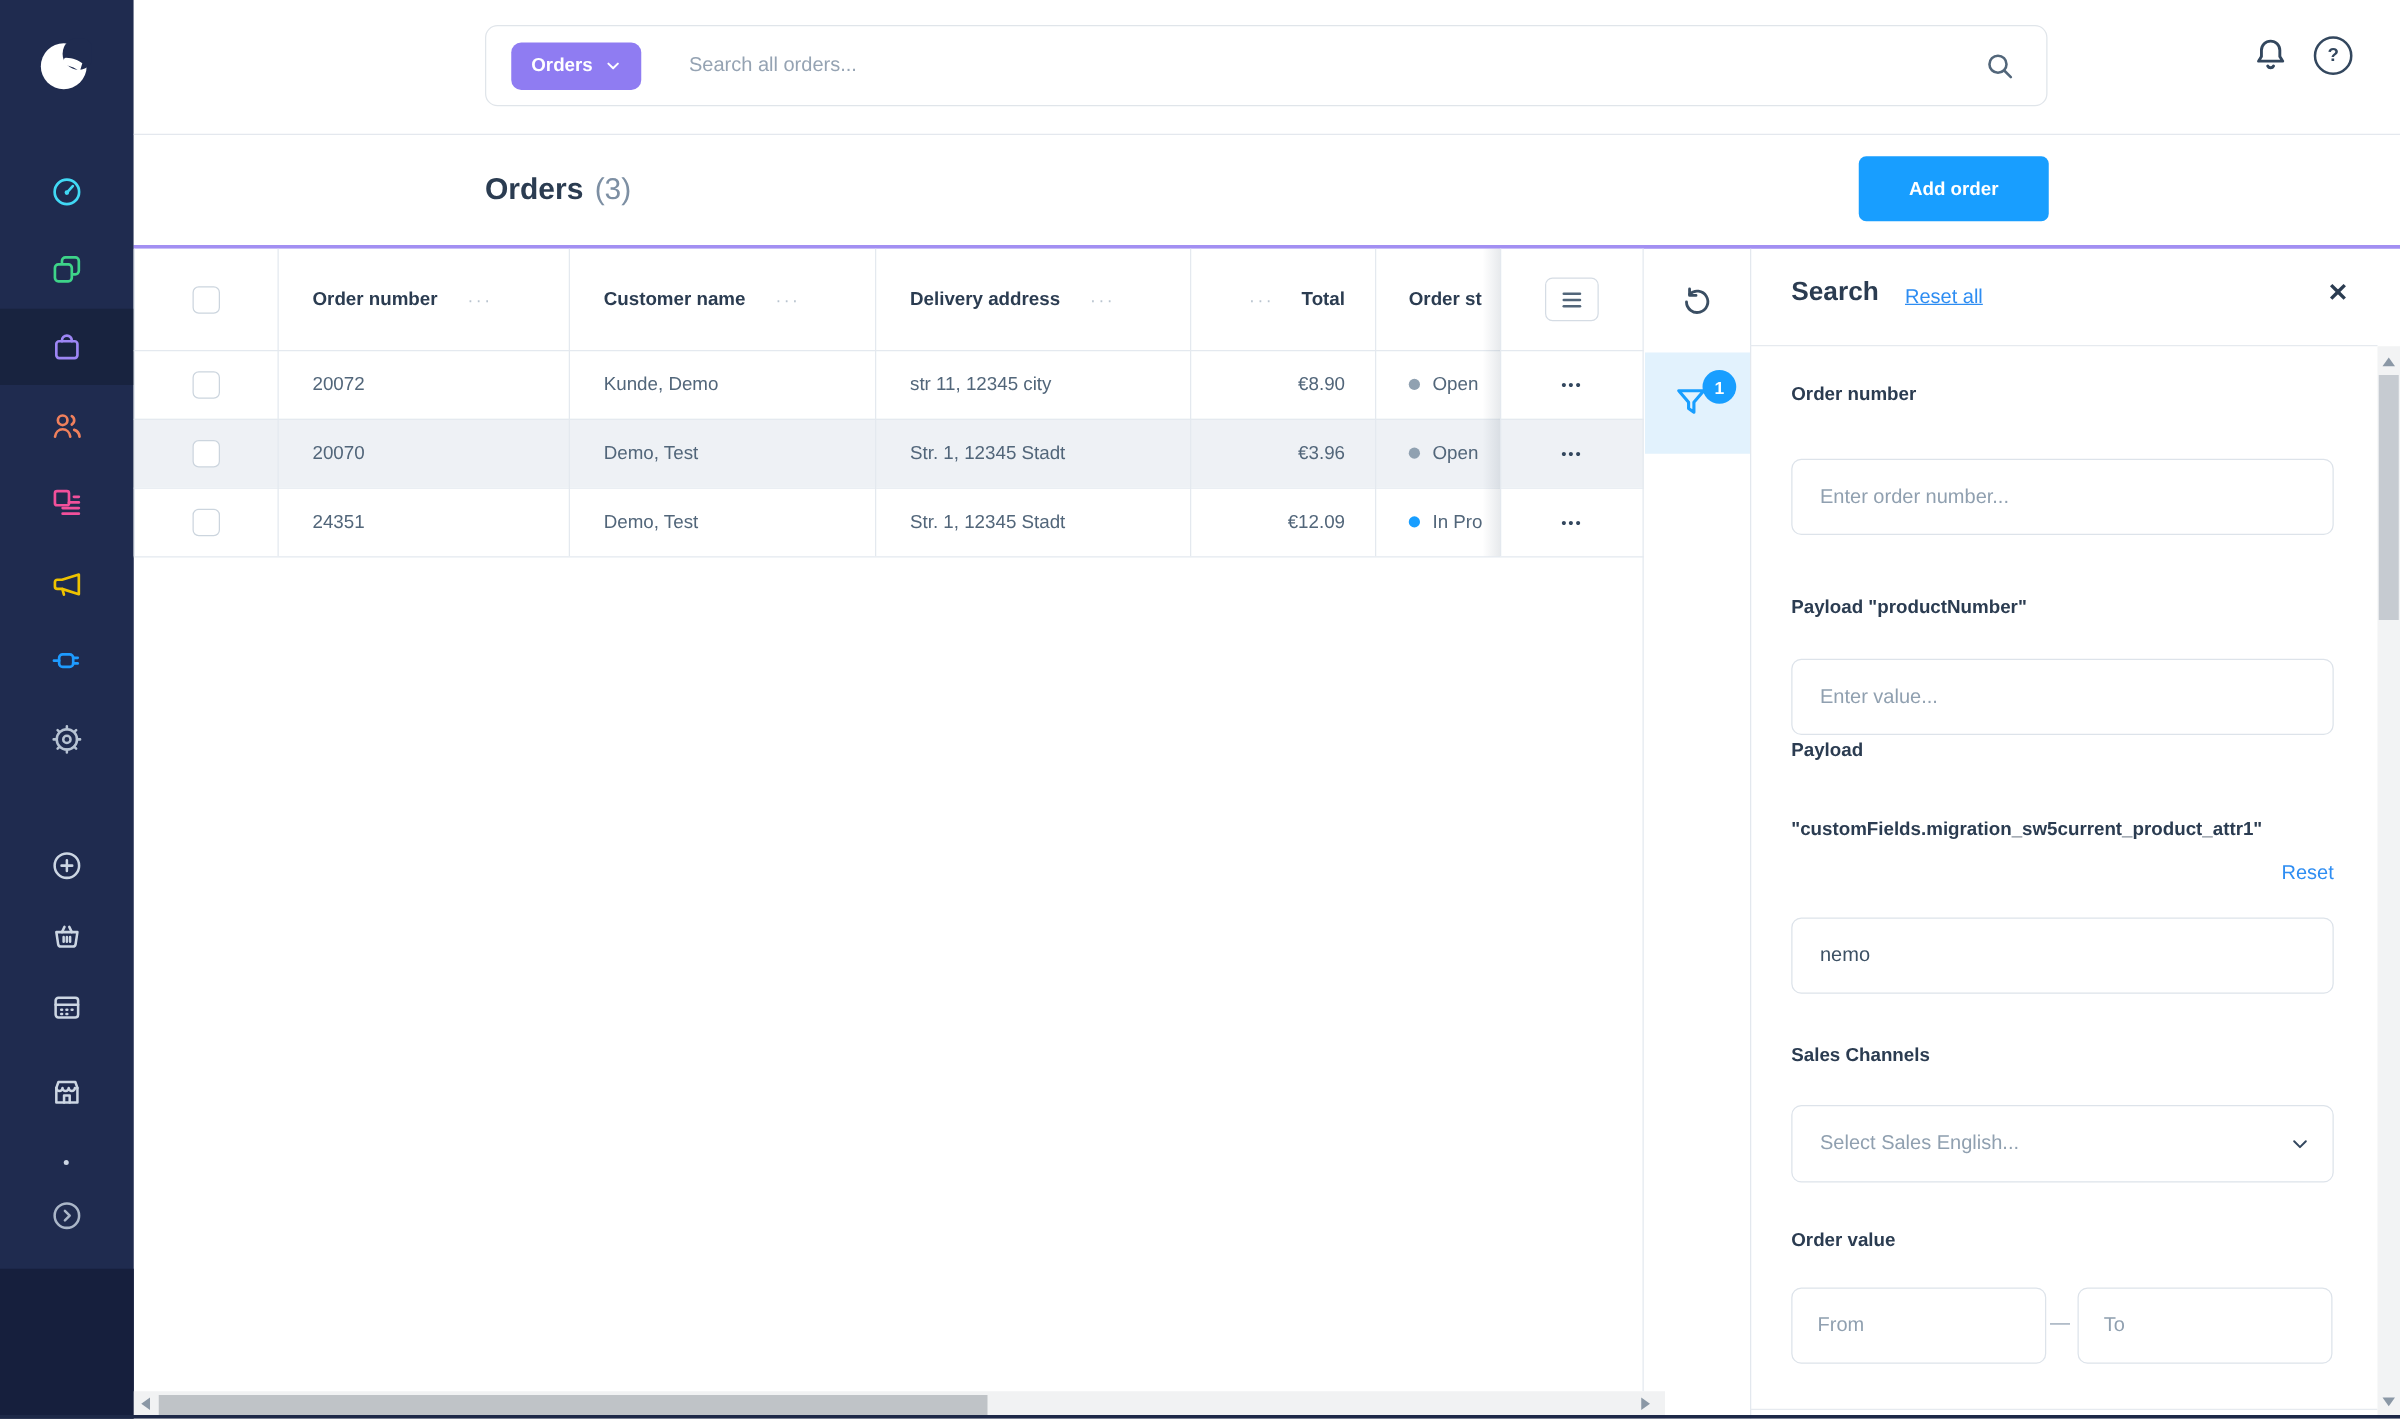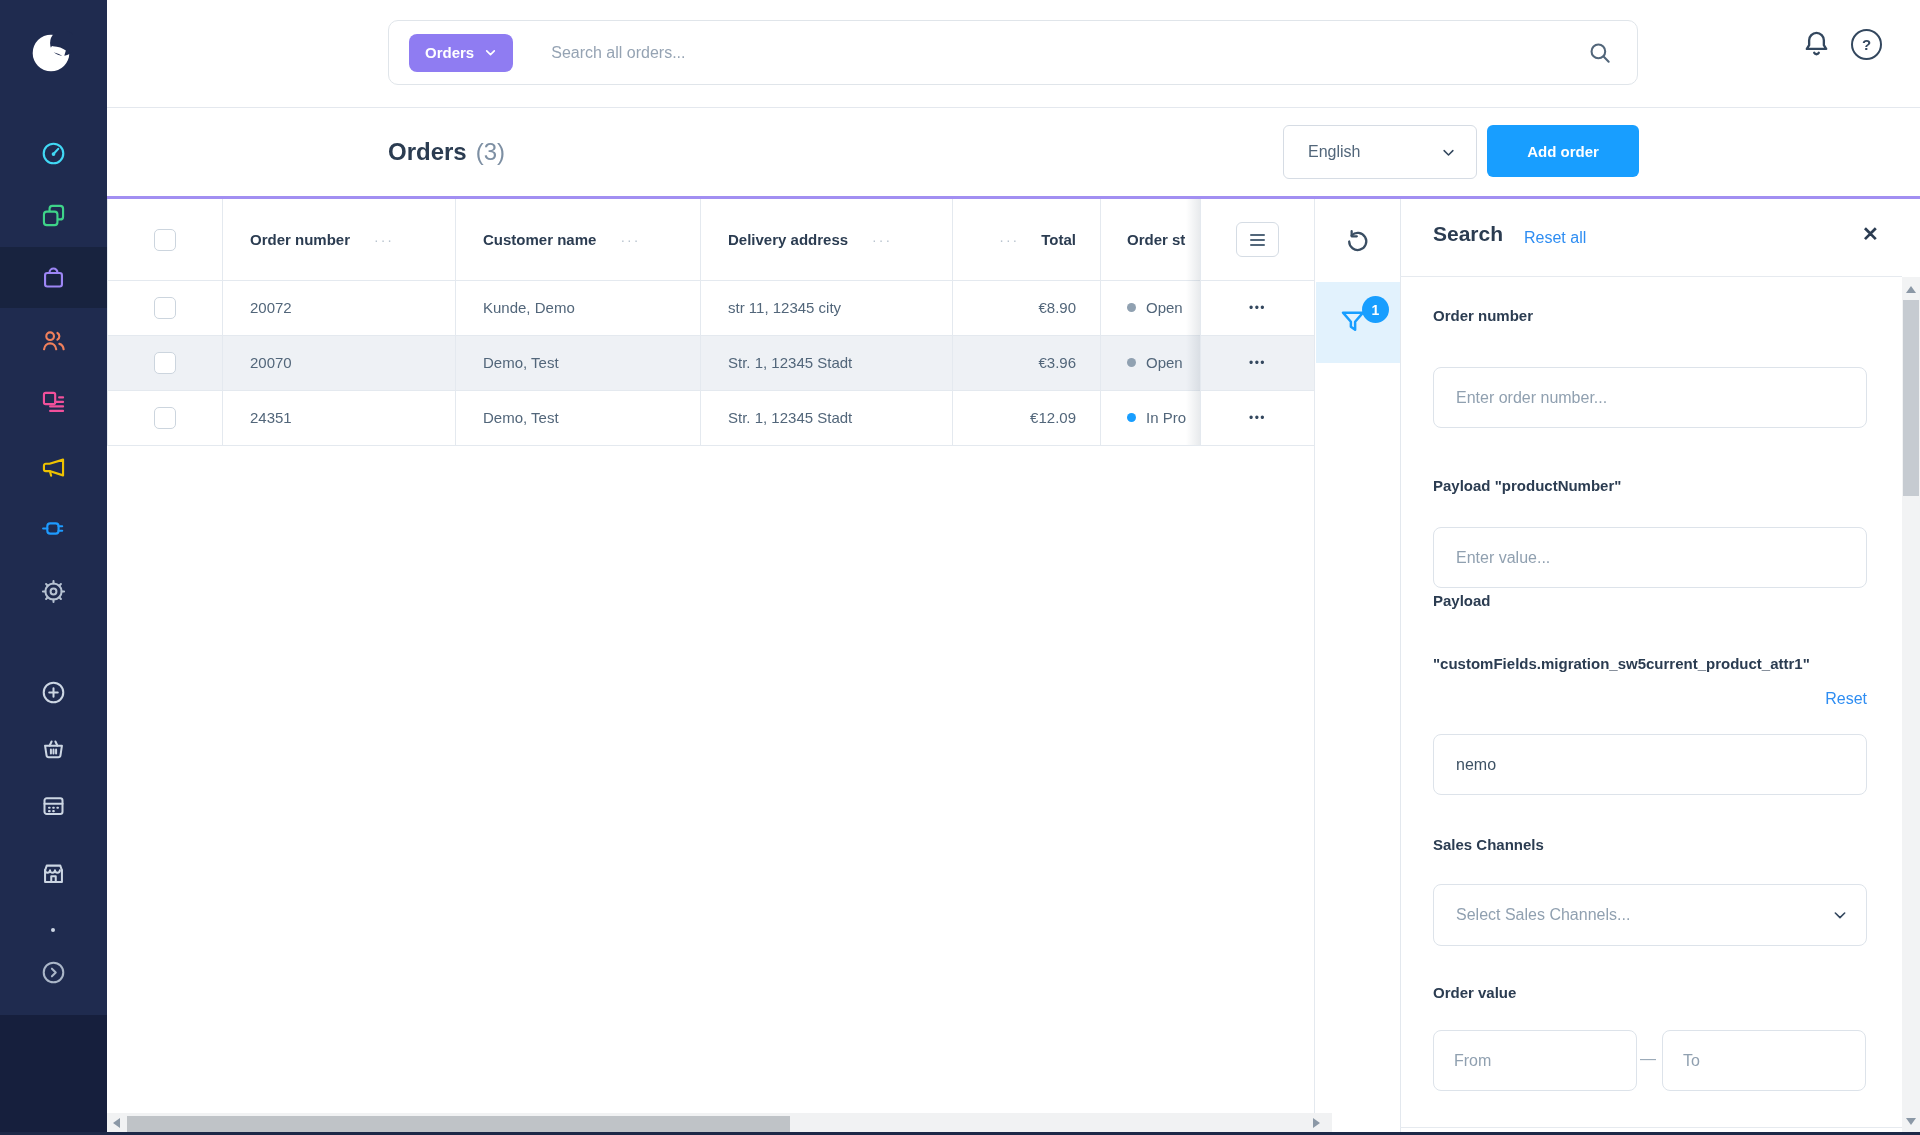--- a/index.html
+++ b/index.html
@@ -81,21 +81,21 @@
   .filter-cell{position:absolute;left:1316px;top:282px;width:84px;height:81px;background:#e2f2fd;cursor:pointer;}
   .funnel{position:absolute;left:1338px;top:307px;width:30px;height:30px;color:#189eff;}
   .fbadge{position:absolute;left:1362px;top:296px;width:27px;height:27px;border-radius:50%;background:#189eff;
           color:#fff;font-size:14px;font-weight:bold;display:flex;align-items:center;justify-content:center;}
 
   
   .panel-border{position:absolute;left:1400px;top:199px;width:1px;height:936px;background:#e3e8ee;}
   .grid-rborder{position:absolute;left:1314px;top:199px;width:1px;height:914px;background:#e4e9ef;}
   .f-title{position:absolute;left:1433px;top:222px;font-size:21px;font-weight:bold;color:#2b3c51;}
   .f-resetall{position:absolute;left:1524px;top:229px;font-size:16px;color:#2e8df2;
-              cursor:pointer;}
+              text-decoration:underline;cursor:pointer;}
   .f-close{position:absolute;left:1862px;top:222px;font-size:20px;font-weight:bold;color:#2b3c51;cursor:pointer;}
   .f-div{position:absolute;left:1400px;width:502px;height:1px;background:#e6eaef;}
   .f-label{position:absolute;left:1433px;font-size:15px;font-weight:bold;color:#2b3c51;white-space:nowrap;}
   .f-input{position:absolute;left:1433px;width:434px;height:61px;border:1px solid #dde3ea;border-radius:8px;
            box-sizing:border-box;padding:12px 22px;font-size:16px;color:#3d5164;background:#fff;outline:none;
            font-family:"Liberation Sans",sans-serif;}
   .f-input::placeholder{color:#90a0b0;}
   .f-reset{position:absolute;left:1433px;top:690px;width:434px;text-align:right;font-size:16px;
            color:#2e8df2;cursor:pointer;}
   .f-select{position:absolute;left:1433px;top:884px;width:434px;height:62px;border:1px solid #dde3ea;
@@ -262,26 +262,20 @@
   <div class="help">
     <span>?</span>
   </div>
 </header>
 
 <div class="pagehead">
   <div class="ptitle">
     <span class="t">Orders</span>
     <span class="c">(3)</span>
   </div>
-  <div class="lang-select">
-    <span>English</span>
-    <svg class="chev" width="15" height="15" viewBox="0 0 24 24" fill="none" stroke="currentColor" stroke-width="2.4" stroke-linecap="round" stroke-linejoin="round">
-        <path d="M5 9l7 7 7-7"></path>
-      </svg>
-  </div>
   <button class="add-btn">Add order</button>
 </div>
 
 <div class="purple-line"></div>
 
 <div class="gridhead">
   <div class="cell c0">
       <div class="cb"></div>
     </div>
   <div class="cell c1">
@@ -427,21 +421,21 @@
 <div class="f-label" style="top:477px;">Payload "productNumber"</div>
 <input class="f-input" style="top: 527px;" type="text" placeholder="Enter value...">
 
 <div class="f-label" style="top:592px;">Payload</div>
 <div class="f-label" style="top:655px;">"customFields.migration_sw5current_product_attr1"</div>
 <div class="f-reset">Reset</div>
 <input class="f-input" style="top: 734px;" type="text" value="nemo">
 
 <div class="f-label" style="top:836px;">Sales Channels</div>
 <div class="f-select">
-  <span>Select Sales Channels...</span>
+  <span>Select Sales English...</span>
   <svg class="chev" width="16" height="16" viewBox="0 0 24 24" fill="none" stroke="currentColor" stroke-width="2.4" stroke-linecap="round" stroke-linejoin="round">
       <path d="M5 9l7 7 7-7"></path>
     </svg>
 </div>
 
 <div class="f-label" style="top:984px;">Order value</div>
 <input class="f-mini" style="left: 1433px;" type="text" placeholder="From">
 <div class="f-sep">—</div>
 <input class="f-mini" style="left: 1662px;" type="text" placeholder="To">
 

